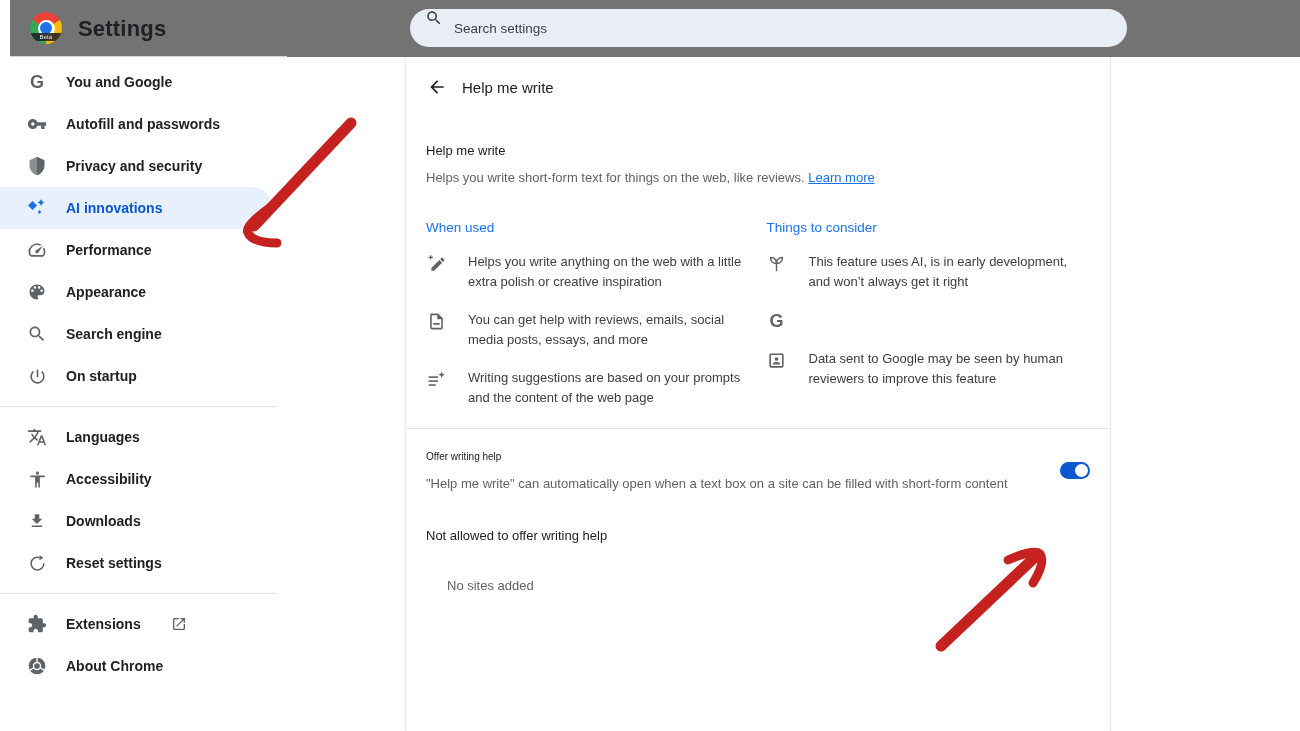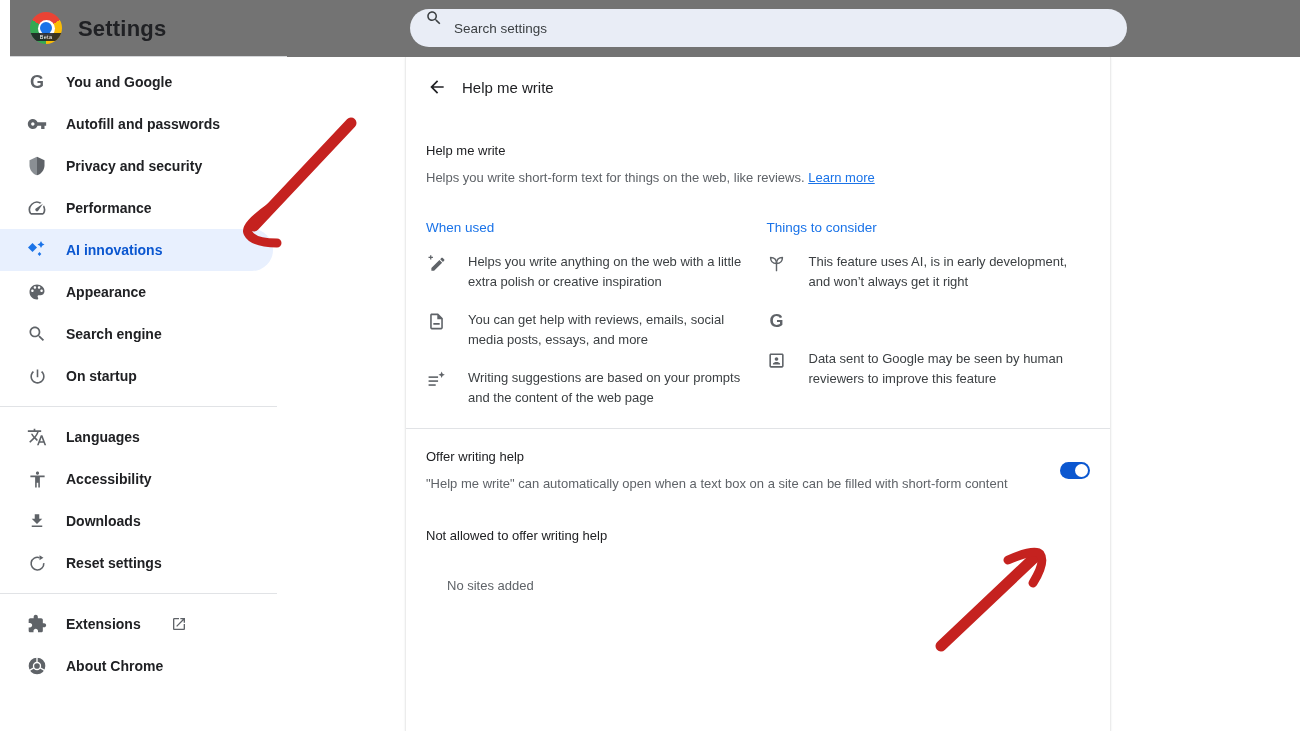--- a/index.html
+++ b/index.html
@@ -60,21 +60,21 @@
   .col-heading { font-size:13.5px; color:#1a73e8; line-height:20px; margin-bottom:14px; }
   .feat-row { display:flex; gap:22px; margin-bottom:18px; }
   .feat-icon { width:20px; height:20px; flex-shrink:0; color:#5f6368; display:flex;
     align-items:center; justify-content:center; margin-top:1px; }
   .feat-text { font-size:13px; line-height:20px; color:#3c4043; }
 
   .hr { border-top:1px solid #e1e3e6; margin-top:2px; }
 
   .offer-row { display:flex; align-items:center; padding:18px 20px; }
   .offer-text { flex:1; margin-right:22px; }
-  .offer-title { font-size:13px; color:#202124; line-height:20px; }
+  .offer-title { font-size:10px; color:#202124; line-height:20px; }
   .offer-desc { font-size:13px; color:#5f6368; line-height:20px; margin-top:7px; }
   .toggle { width:30px; height:17px; border-radius:10px; background:#0b57d0; position:relative;
     cursor:pointer; flex-shrink:0; }
   .toggle-thumb { position:absolute; right:2px; top:2px; width:13px; height:13px; border-radius:50%;
     background:#fff; }
 
   .not-allowed { padding:14px 20px 0; font-size:13px; color:#202124; line-height:20px; }
   .empty-state { padding:0 20px 0 41px; margin-top:30px; font-size:13px; color:#5f6368; line-height:20px; }
 
   
@@ -115,37 +115,37 @@
   </div>
   <div class="nav-item">
     <span class="nav-icon">
       <svg width="20" height="20" viewBox="0 0 24 24">
           <path fill="#8a8f94" d="M12 1L3 5v6c0 5.55 3.84 10.74 9 12V1z"></path>
           <path fill="#5f6368" d="M12 1v22c5.16-1.26 9-6.45 9-12V5l-9-4z"></path>
         </svg>
     </span>
     <span>Privacy and security</span>
   </div>
-  <div class="nav-item">
-    <span class="nav-icon">
-      <svg width="20" height="20" viewBox="0 0 24 24" fill="currentColor">
-          <path d="M20.38 8.57l-1.23 1.85a8 8 0 0 1-.22 7.58H5.07A8 8 0 0 1 15.58 6.85l1.85-1.23A10 10 0 0 0 3.35 19a2 2 0 0 0 1.72 1h13.85a2 2 0 0 0 1.74-1 10 10 0 0 0-.27-10.44zm-9.79 6.84a2 2 0 0 0 2.83 0l5.66-8.49-8.49 5.66a2 2 0 0 0 0 2.83z"></path>
-        </svg>
-    </span>
-    <span>Performance</span>
-  </div>
   <div class="nav-item selected">
     <span class="nav-icon">
       <svg width="20" height="20" viewBox="0 0 20 20" fill="#1a73e8">
         <polygon points="5.5,3 10,7.5 5.5,12 1,7.5"></polygon>
         <path d="M14 1l1.15 2.35L17.5 4.5l-2.35 1.15L14 8l-1.15-2.35L10.5 4.5l2.35-1.15z"></path>
         <polygon points="12.5,12 14.3,14 12.5,16 10.7,14"></polygon>
       </svg>
     </span>
     <span>AI innovations</span>
+  </div>
+  <div class="nav-item">
+    <span class="nav-icon">
+      <svg width="20" height="20" viewBox="0 0 24 24" fill="currentColor">
+          <path d="M20.38 8.57l-1.23 1.85a8 8 0 0 1-.22 7.58H5.07A8 8 0 0 1 15.58 6.85l1.85-1.23A10 10 0 0 0 3.35 19a2 2 0 0 0 1.72 1h13.85a2 2 0 0 0 1.74-1 10 10 0 0 0-.27-10.44zm-9.79 6.84a2 2 0 0 0 2.83 0l5.66-8.49-8.49 5.66a2 2 0 0 0 0 2.83z"></path>
+        </svg>
+    </span>
+    <span>Performance</span>
   </div>
   <div class="nav-item">
     <span class="nav-icon">
       <svg width="20" height="20" viewBox="0 0 24 24" fill="currentColor">
           <path d="M12 3c-4.97 0-9 4.03-9 9s4.03 9 9 9c.83 0 1.5-.67 1.5-1.5 0-.39-.15-.74-.39-1.01-.23-.26-.38-.61-.38-.99 0-.83.67-1.5 1.5-1.5H16c2.76 0 5-2.24 5-5 0-4.42-4.03-8-9-8zm-5.5 9c-.83 0-1.5-.67-1.5-1.5S5.67 9 6.5 9 8 9.67 8 10.5 7.33 12 6.5 12zm3-4C8.67 8 8 7.33 8 6.5S8.67 5 9.5 5s1.5.67 1.5 1.5S10.33 8 9.5 8zm5 0c-.83 0-1.5-.67-1.5-1.5S13.67 5 14.5 5s1.5.67 1.5 1.5S15.33 8 14.5 8zm3 4c-.83 0-1.5-.67-1.5-1.5S16.67 9 17.5 9s1.5.67 1.5 1.5-.67 1.5-1.5 1.5z"></path>
         </svg>
     </span>
     <span>Appearance</span>
   </div>
   <div class="nav-item">

